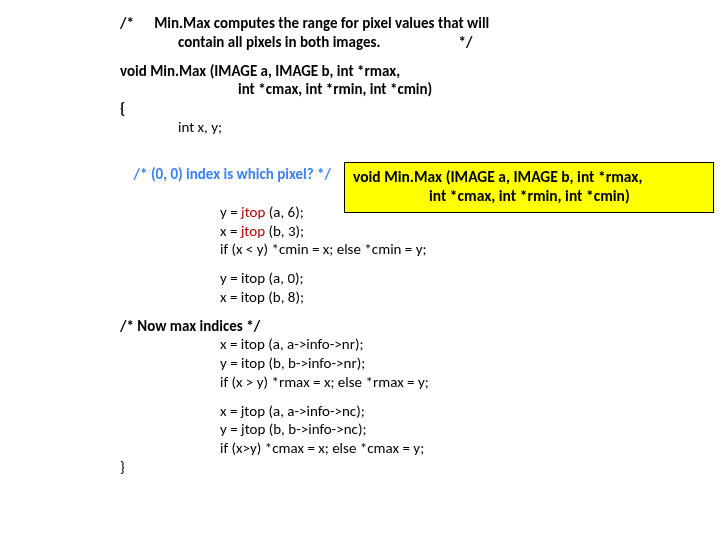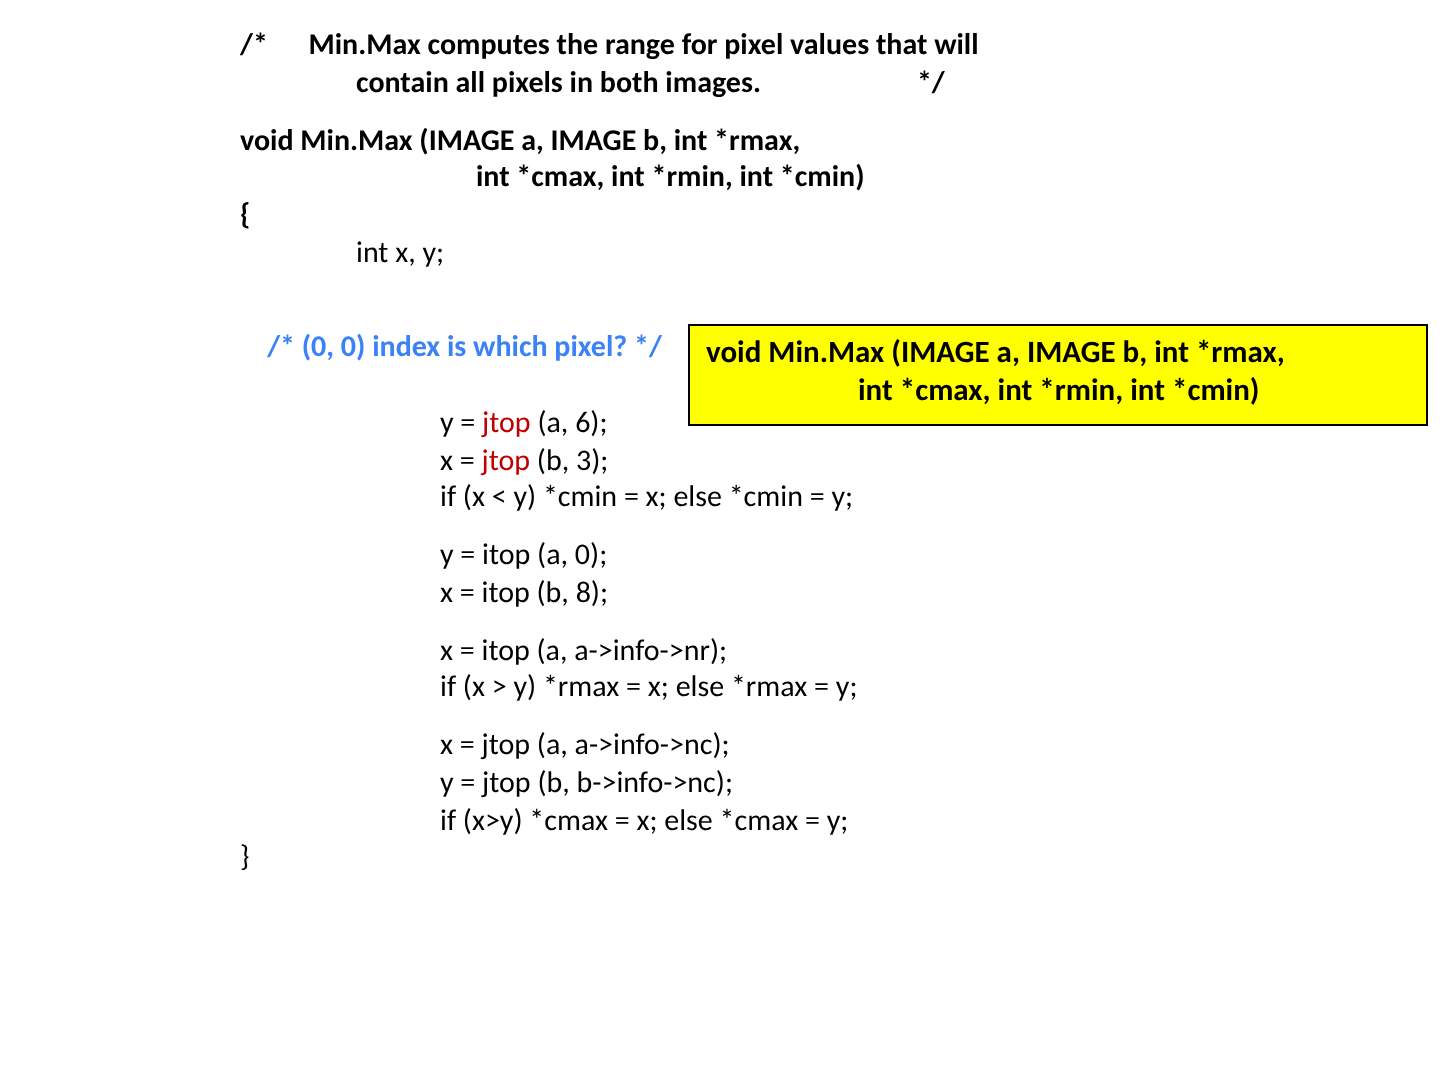--- a/index.html
+++ b/index.html
@@ -43,21 +43,23 @@
   <div class="row cmt">
     <span class="blue">/* (0, 0) index is which pixel? */</span>
   </div>
   <div class="row ind2"><span>y = </span><span class="red">jtop</span><span> (a, 6);</span></div>
   <div class="row ind2"><span>x = </span><span class="red">jtop</span><span> (b, 3);</span></div>
   <div class="row ind2">if (x &lt; y) *cmin = x; else *cmin = y;</div>
   <div class="gap"></div>
   <div class="row ind2">y = itop (a, 0);</div>
   <div class="row ind2">x = itop (b, 8);</div>
   <div class="gap"></div>
+  <div class="row cmt">/* Now max indices */</div>
   <div class="row ind2">x = itop (a, a-&gt;info-&gt;nr);</div>
+  <div class="row ind2">y = itop (b, b-&gt;info-&gt;nr);</div>
   <div class="row ind2">if (x &gt; y) *rmax = x; else *rmax = y;</div>
   <div class="gap"></div>
   <div class="row ind2">x = jtop (a, a-&gt;info-&gt;nc);</div>
   <div class="row ind2">y = jtop (b, b-&gt;info-&gt;nc);</div>
   <div class="row ind2">if (x&gt;y) *cmax = x; else *cmax = y;</div>
   <div class="row">}</div>
 </div>
 
 <div class="callout">
   <div>void Min.Max (IMAGE a, IMAGE b, int *rmax,</div>

